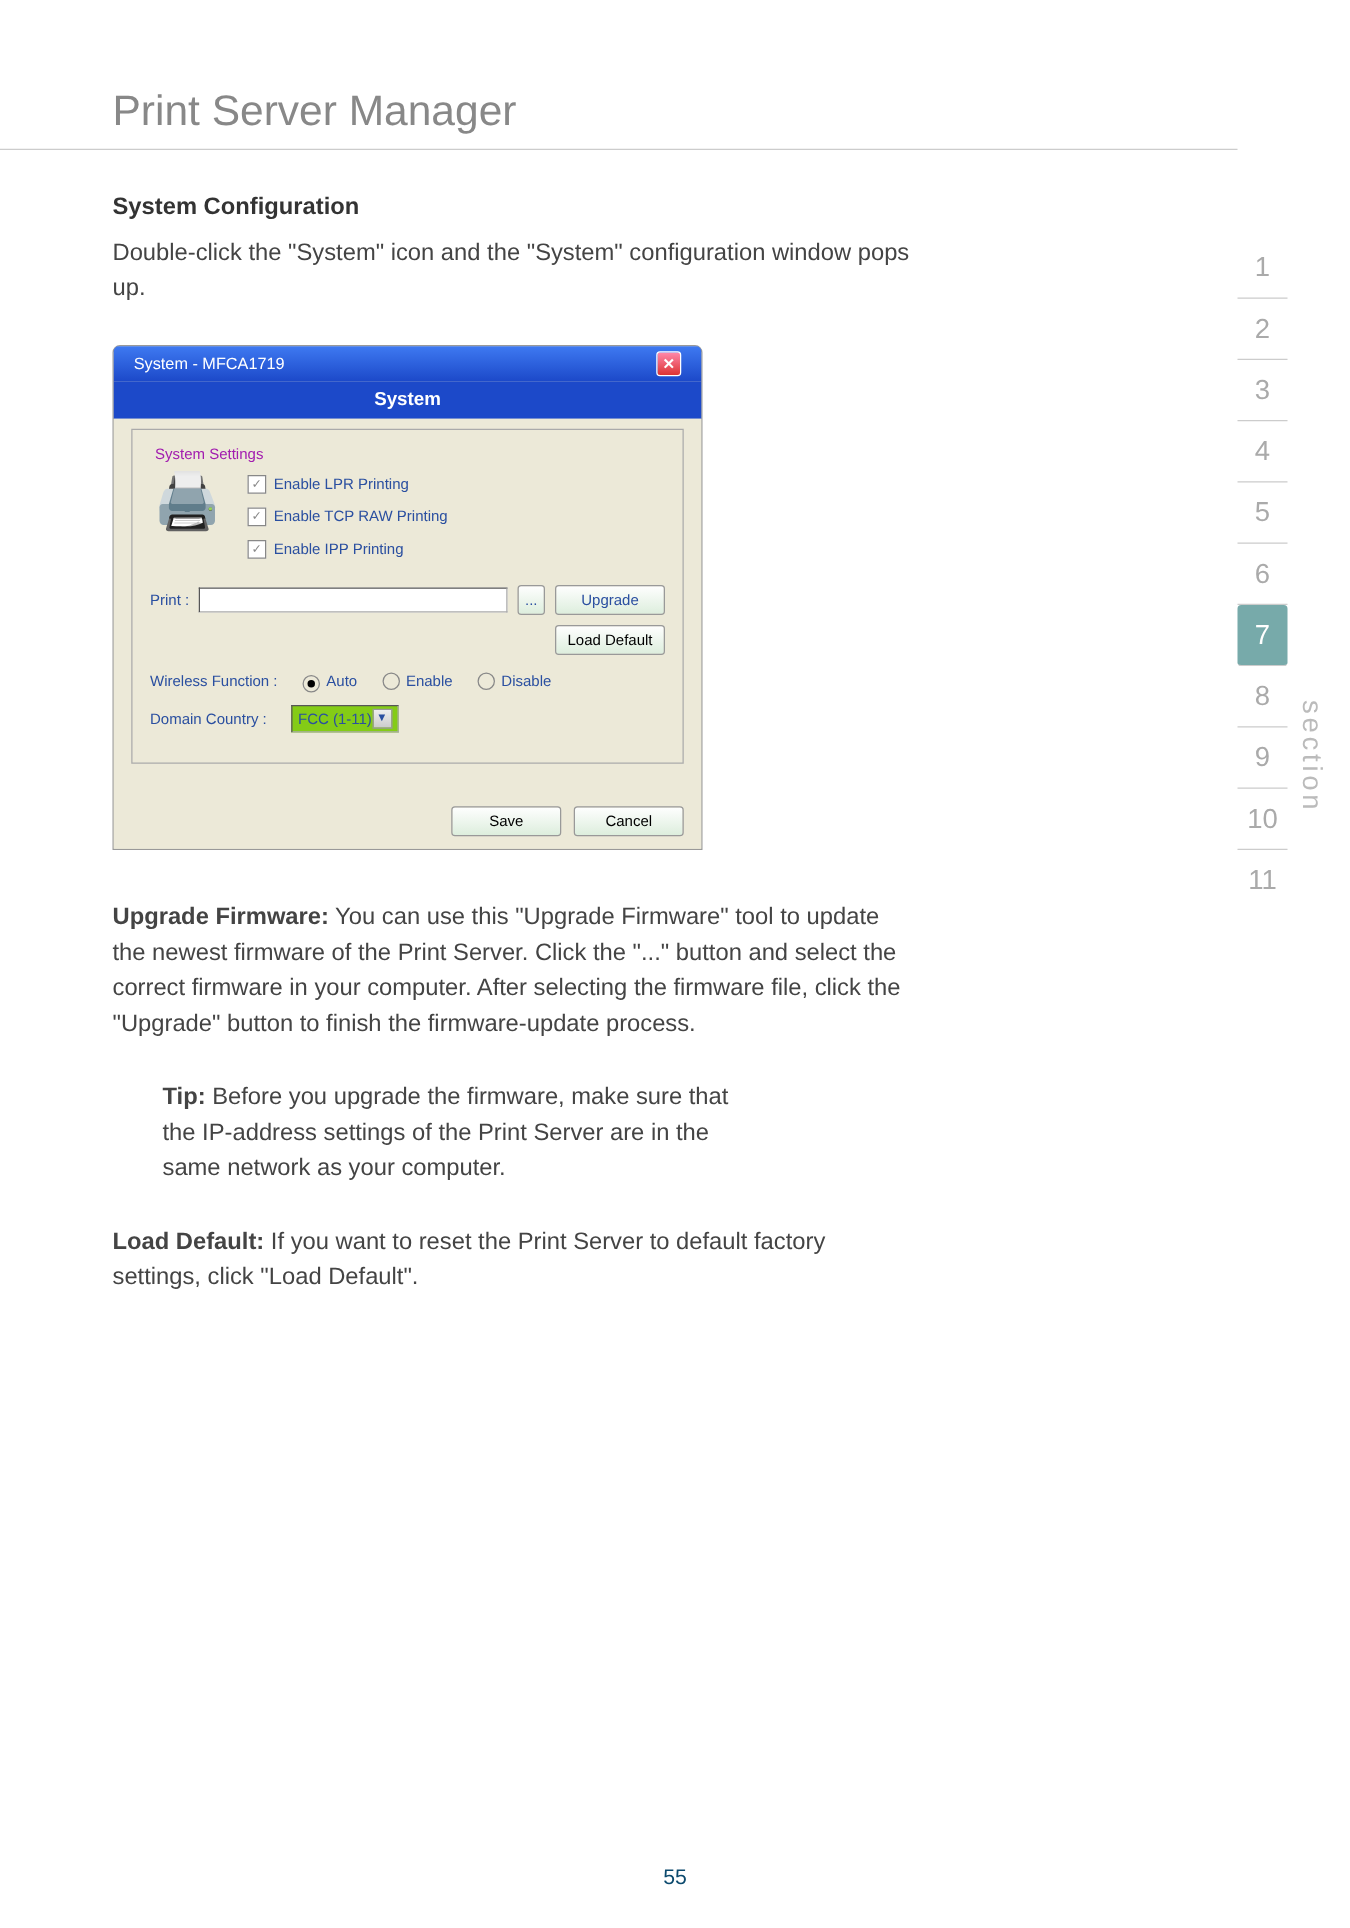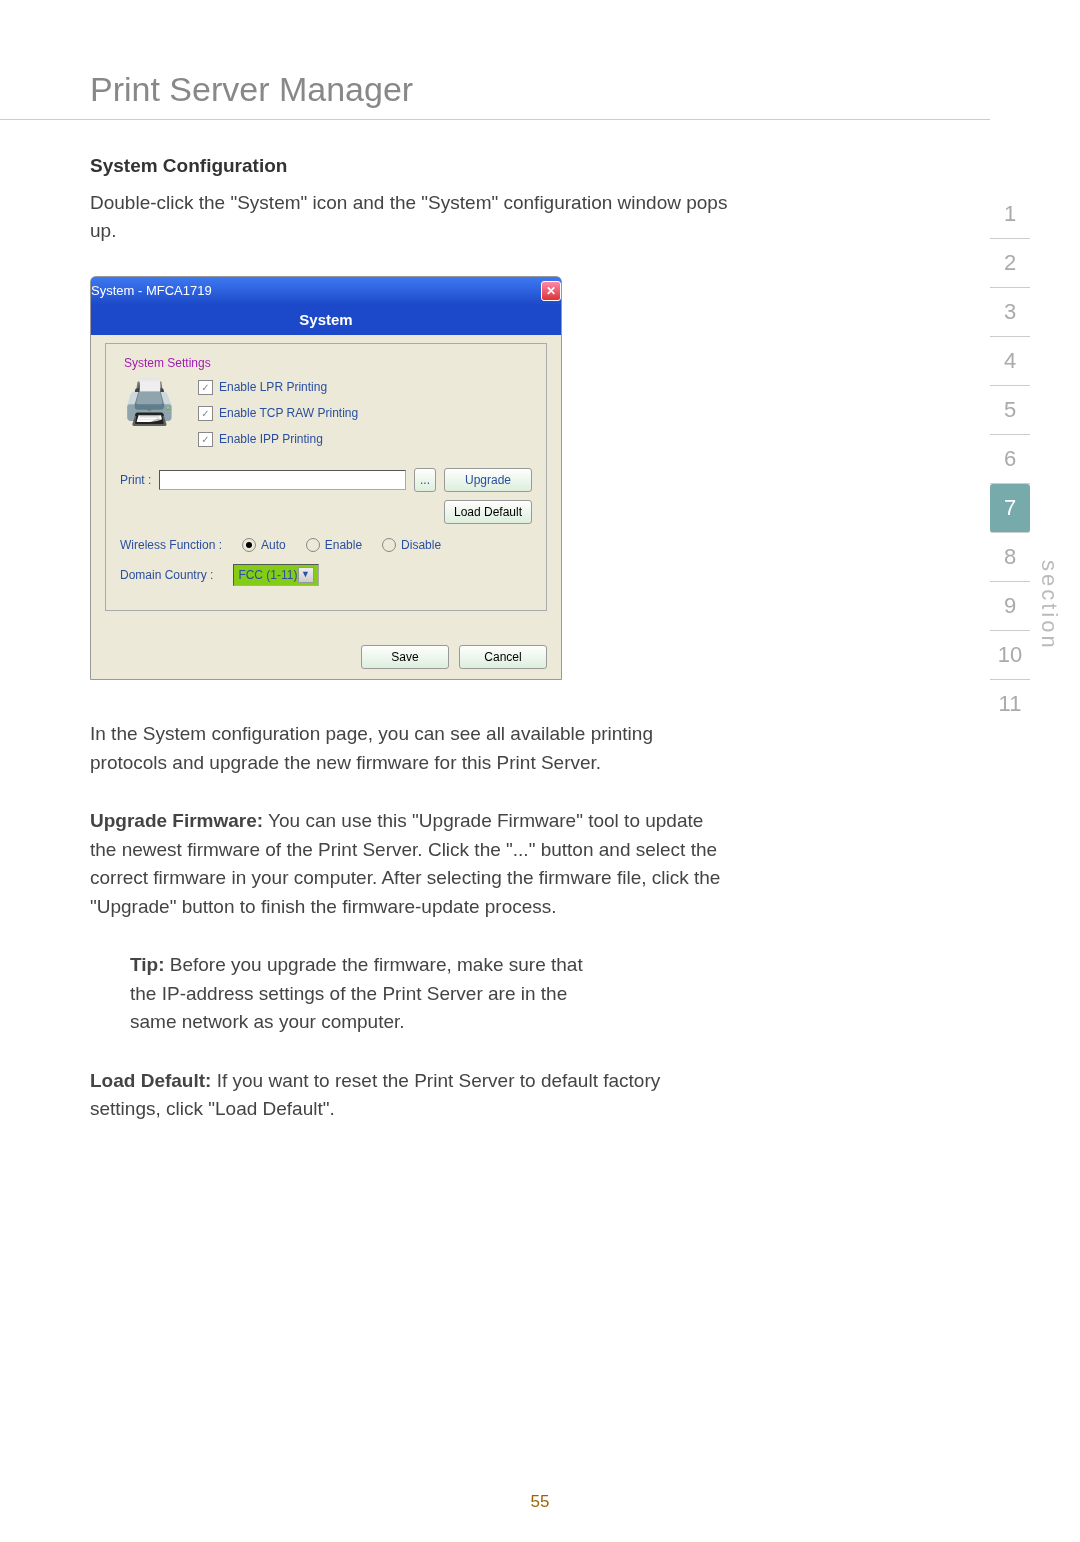--- a/index.html
+++ b/index.html
@@ -41,21 +41,21 @@
     border: 1px solid #999;
     border-radius: 6px 6px 0 0;
     background: #ece9d8;
     margin: 0 0 40px 0;
     font-size: 12px;
     color: #000;
   }
   .titlebar {
     background: linear-gradient(to bottom, #3e79f1, #1c49c9);
     color: #fff;
-    padding: 4px 0;
+    padding: 4px 16px;
     display: flex;
     justify-content: space-between;
     align-items: center;
     border-radius: 4px 4px 0 0;
     font-size: 13px;
   }
   .close-btn {
     width: 18px;
     height: 18px;
     background: linear-gradient(to bottom, #f8a, #d33);
@@ -115,21 +115,21 @@
   .small-btn { width: 20px; min-width: 20px; padding: 2px 0;}
   .right-btn-row { display:flex; justify-content:flex-end; margin-bottom: 12px;}
   .radio-row { display:flex; align-items:center; gap:20px; margin-bottom:10px; color:#2a4fa0;}
   .radio { width:12px; height:12px; border:1px solid #888; border-radius:50%; display:inline-flex; align-items:center; justify-content:center;}
   .radio.selected::after { content:""; width:6px; height:6px; background:#000; border-radius:50%;}
   .drop { background:#84cc16; border:1px inset #aaa; padding:1px 4px; font-size:12px; display:inline-flex; align-items:center; }
   .drop-arrow { width:14px; height:14px; background:linear-gradient(to bottom,#eee,#ccc); border:1px solid #999; display:inline-flex; align-items:center; justify-content:center; font-size:9px;}
   .dialog-footer { display:flex; justify-content:flex-end; gap:10px; padding:10px 14px; background:#ece9d8;}
   .body-para { margin-bottom: 30px; }
   .tip-block { margin: 20px 0 30px 40px; max-width: 480px;}
-  .page-number { text-align:center; font-size:17px; color:#a16207; position:absolute; bottom:30px; left:0; right:0;}
+  .page-number { text-align:center; font-size:17px; color:#0c4a6e; position:absolute; bottom:30px; left:0; right:0;}
   
   .section-nav {
     position: absolute;
     right: 50px;
     top: 190px;
     display: flex;
     flex-direction: column;
     align-items: center;
     gap: 0;
   }
@@ -194,21 +194,21 @@
           <span>Print :</span>
           <span class="txt-input"></span>
           <span class="btn small-btn">...</span>
           <span class="btn">Upgrade</span>
         </div>
         <div class="right-btn-row">
           <span class="btn">Load Default</span>
         </div>
         <div class="radio-row">
           <span>Wireless Function :</span>
-          <span style="display:inline-flex;align-items:center;gap:5px;">
+          <span style="display:inline-flex;align-items:flex-end;gap:5px;">
             <span class="radio selected"></span>
             <span>Auto</span>
           </span>
           <span style="display:inline-flex;align-items:center;gap:5px;">
             <span class="radio"></span>
             <span>Enable</span>
           </span>
           <span style="display:inline-flex;align-items:center;gap:5px;">
             <span class="radio"></span>
             <span>Disable</span>
@@ -222,21 +222,20 @@
           </span>
         </div>
       </div>
     </div>
     <div class="dialog-footer">
       <span class="btn">Save</span>
       <span class="btn">Cancel</span>
     </div>
   </div>
 
-  <div class="body-para">In the System configuration page, you can see all available printing protocols and upgrade the new firmware for this Print Server.</div>
 
   <div class="body-para">
     <b>Upgrade Firmware:</b><span> You can use this "Upgrade Firmware" tool to update the newest firmware of the Print Server. Click the "..." button and select the correct firmware in your computer. After selecting the firmware file, click the "Upgrade" button to finish the firmware-update process.</span>
   </div>
 
   <div class="tip-block">
     <b>Tip:</b><span> Before you upgrade the firmware, make sure that the IP-address settings of the Print Server are in the same network as your computer.</span>
   </div>
 
   <div class="body-para">

